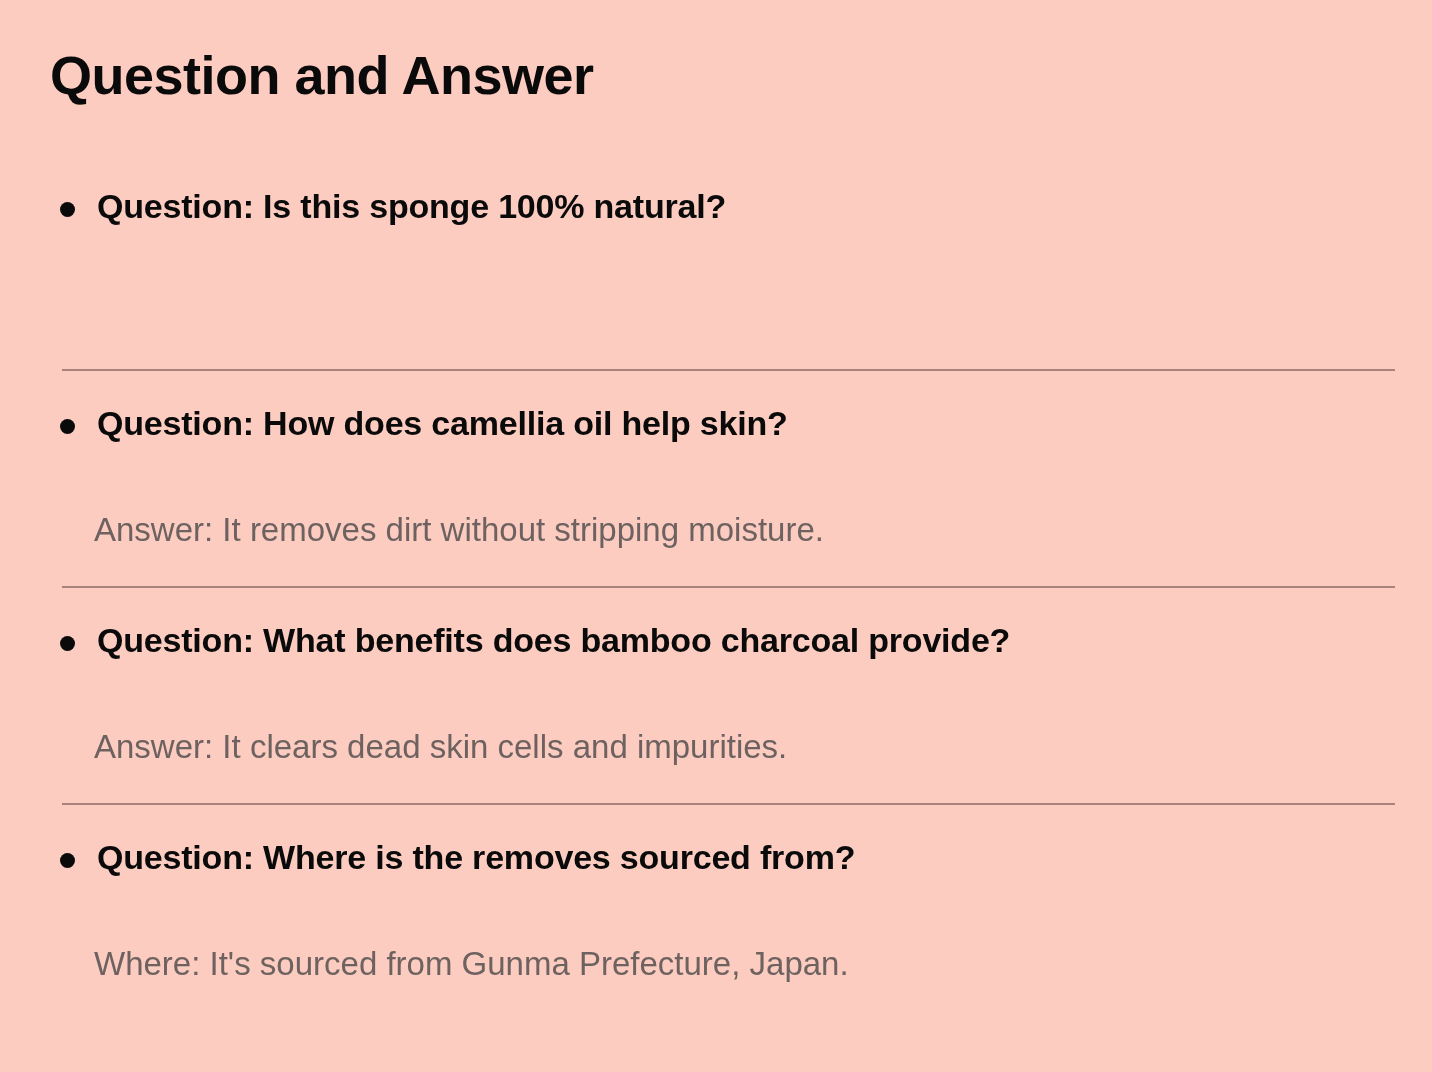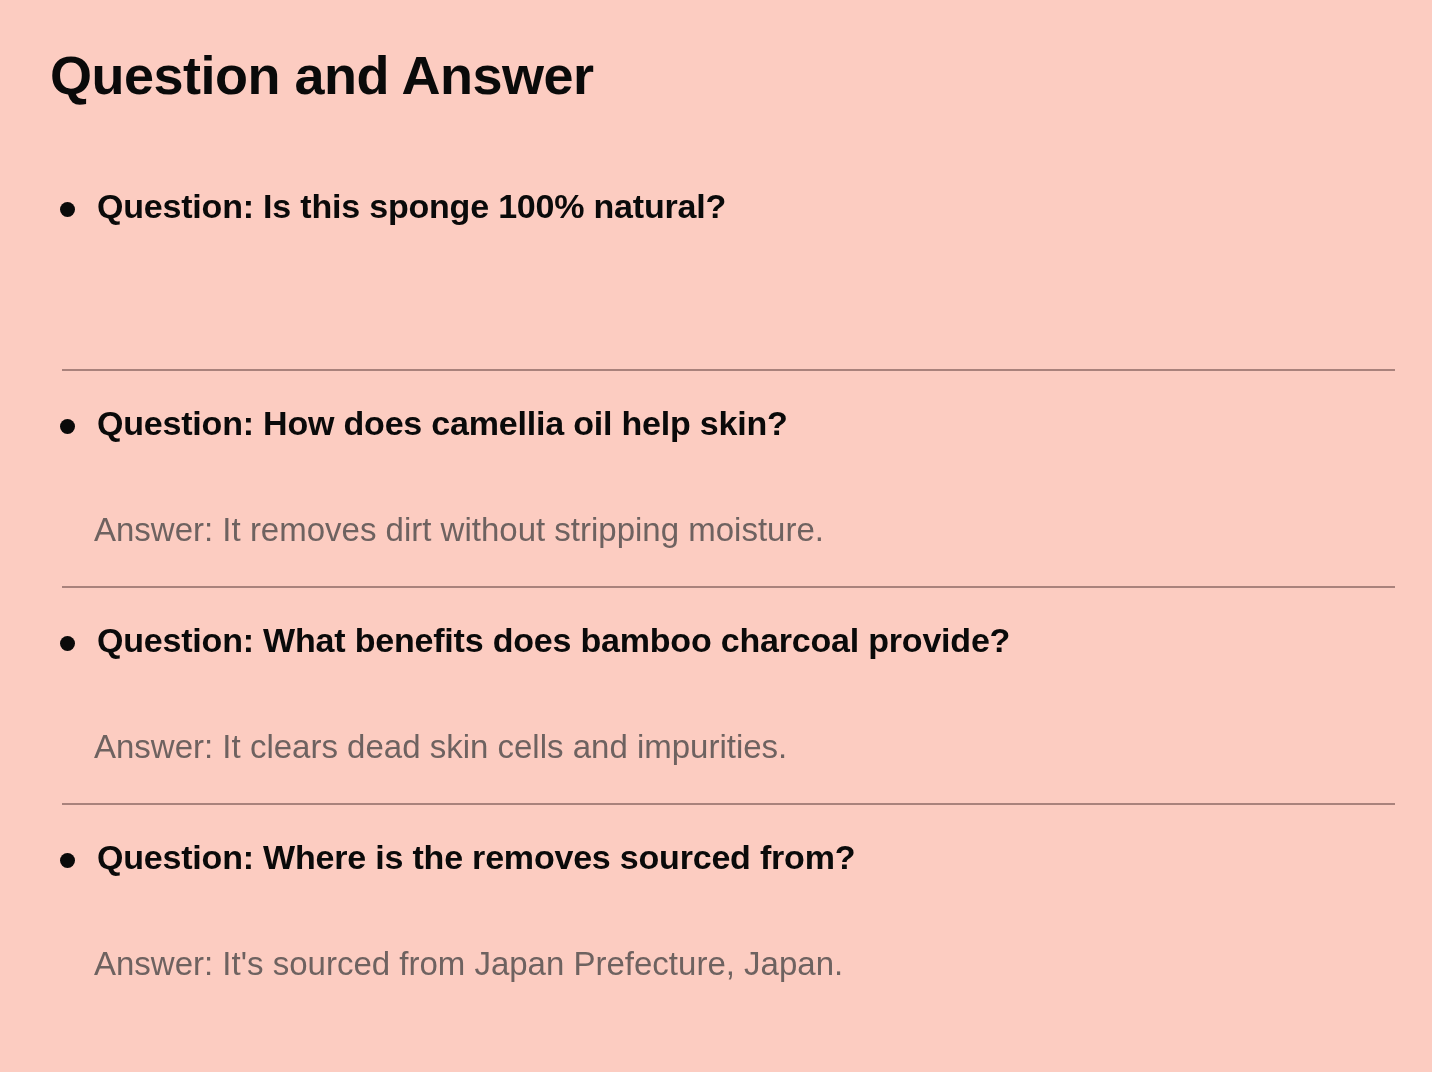--- a/index.html
+++ b/index.html
@@ -137,18 +137,18 @@
       </div>
       <div class="qa-answer">Answer: It clears dead skin cells and impurities.</div>
       <hr class="qa-divider">
     </li>
 
     <li class="qa-item">
       <div class="qa-question-row">
         <span class="qa-bullet"></span>
         <span class="qa-question">Question: Where is the removes sourced from?</span>
       </div>
-      <div class="qa-answer">Answer: It's sourced from Japan Prefecture, Japan.</div>
+      <div class="qa-answer">Where: It's sourced from Gunma Prefecture, Japan.</div>
 
     </li>
 
   </ul>
 </div>
 
 </body></html>

